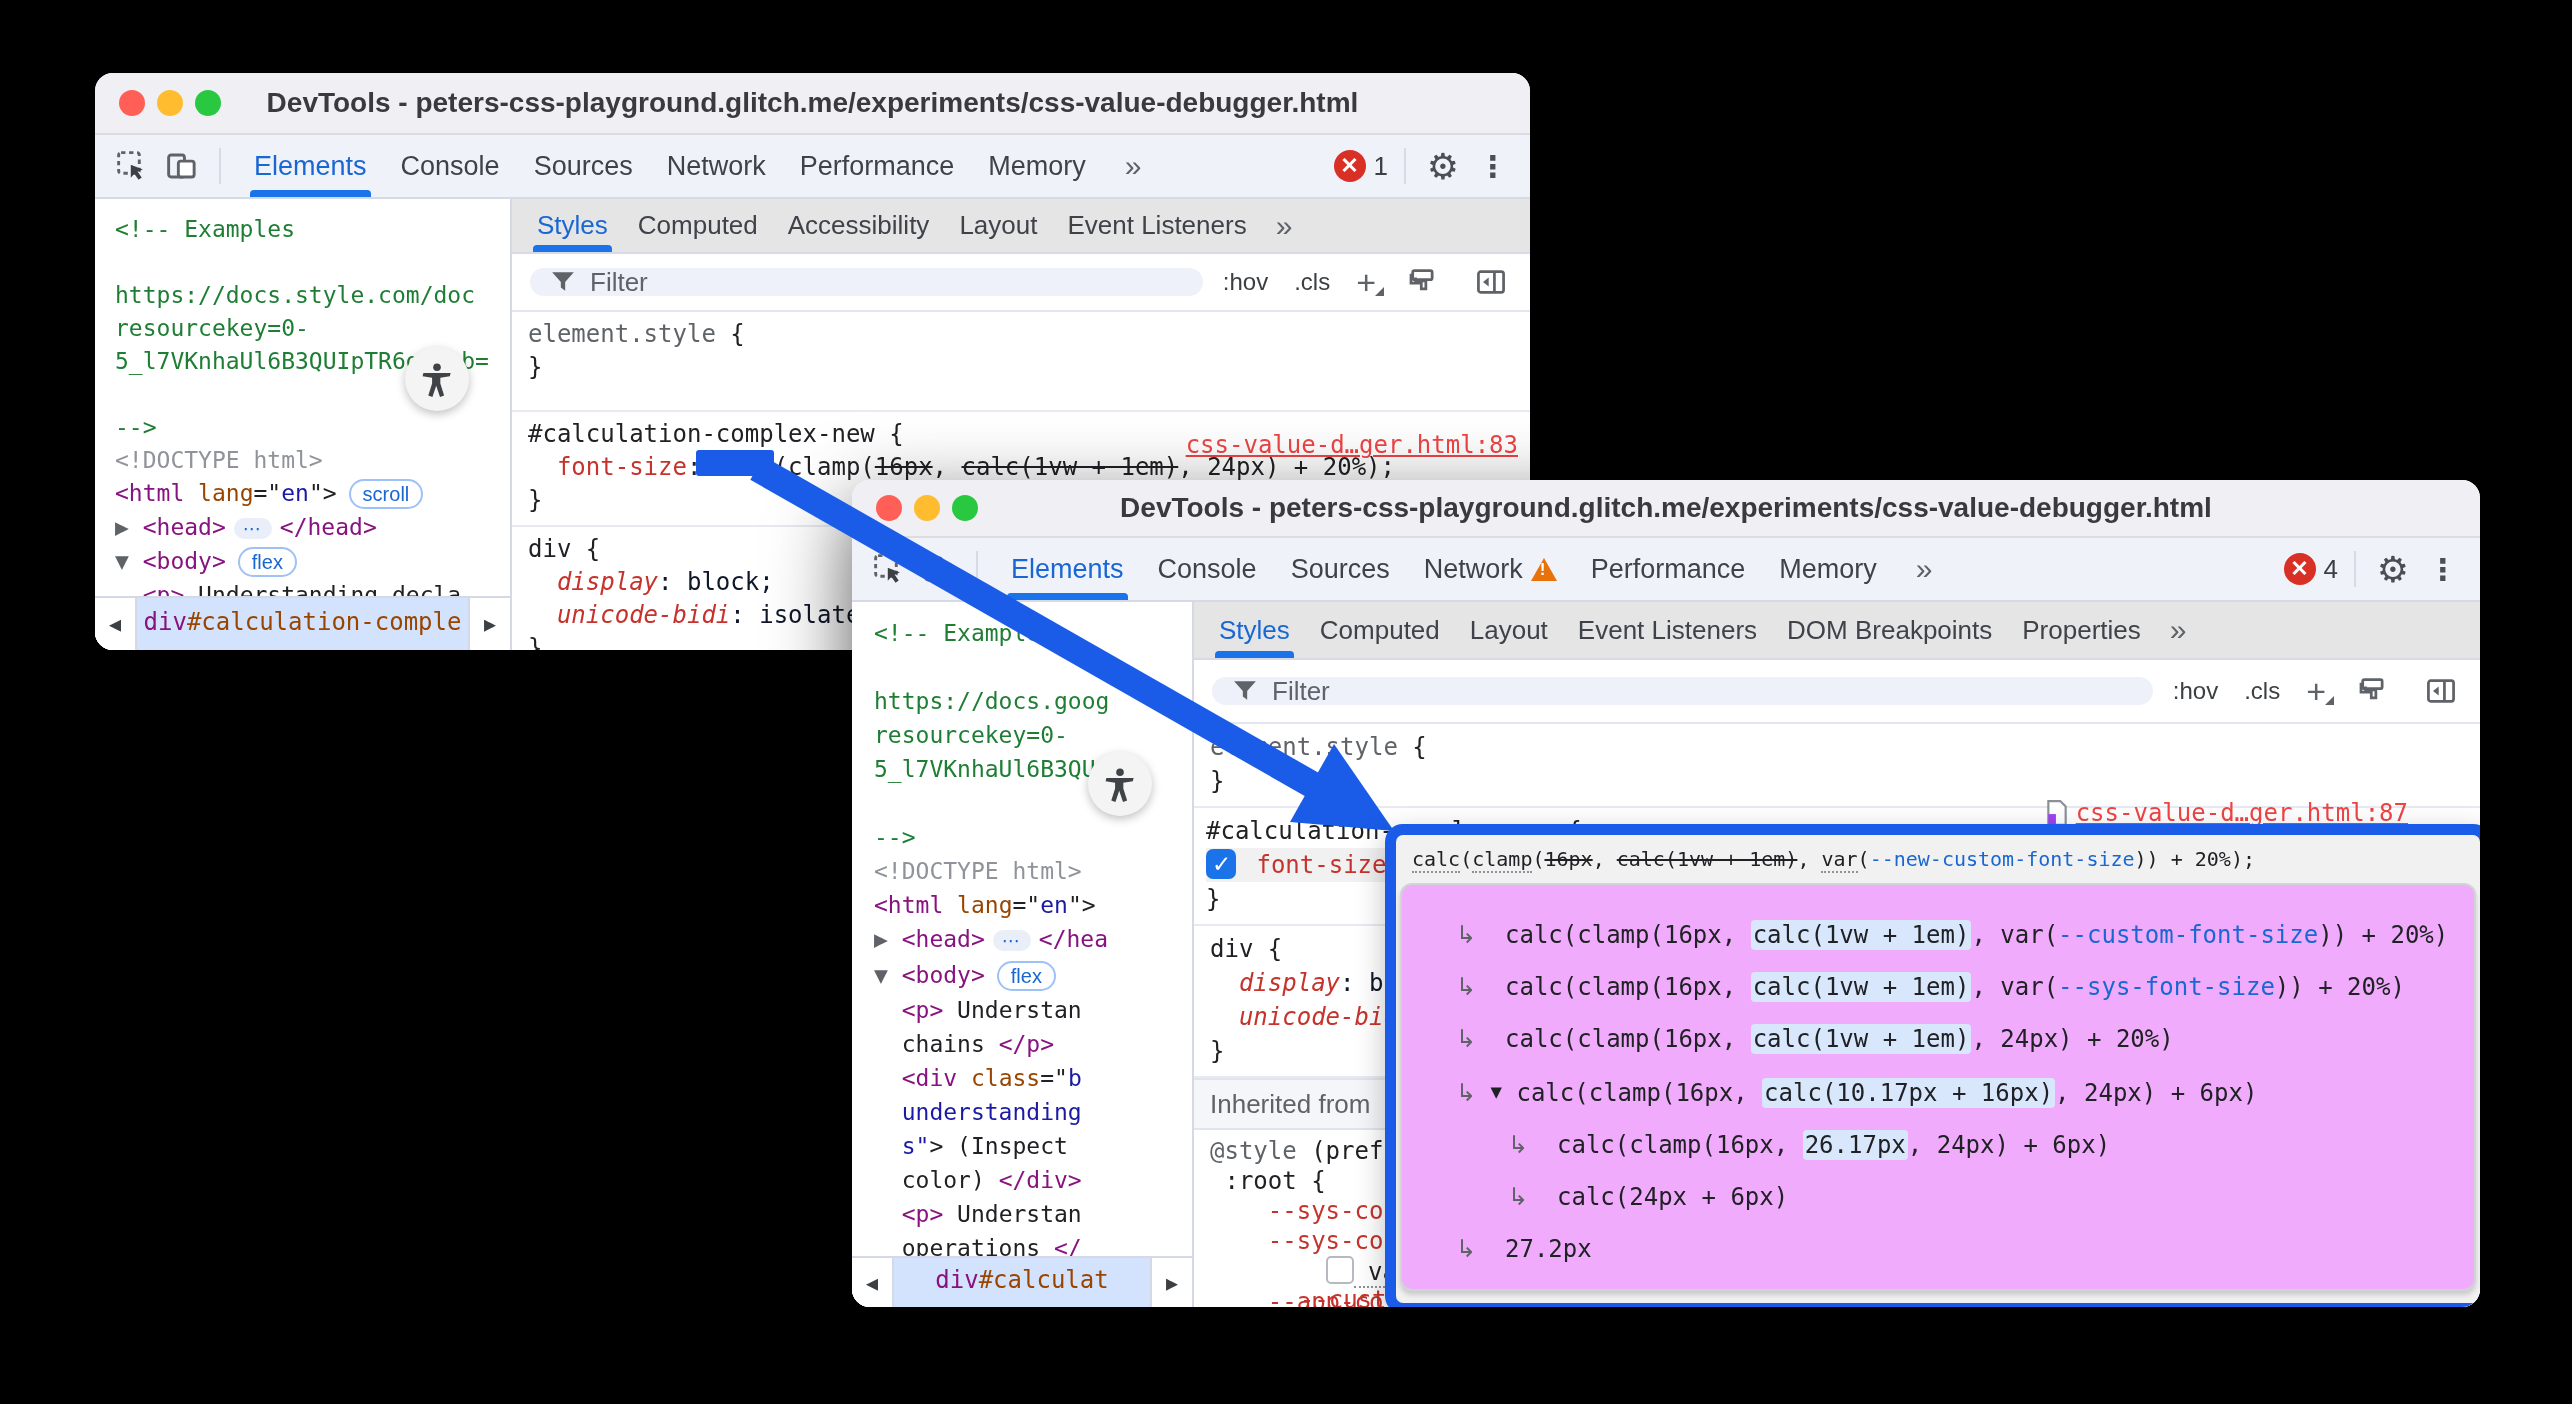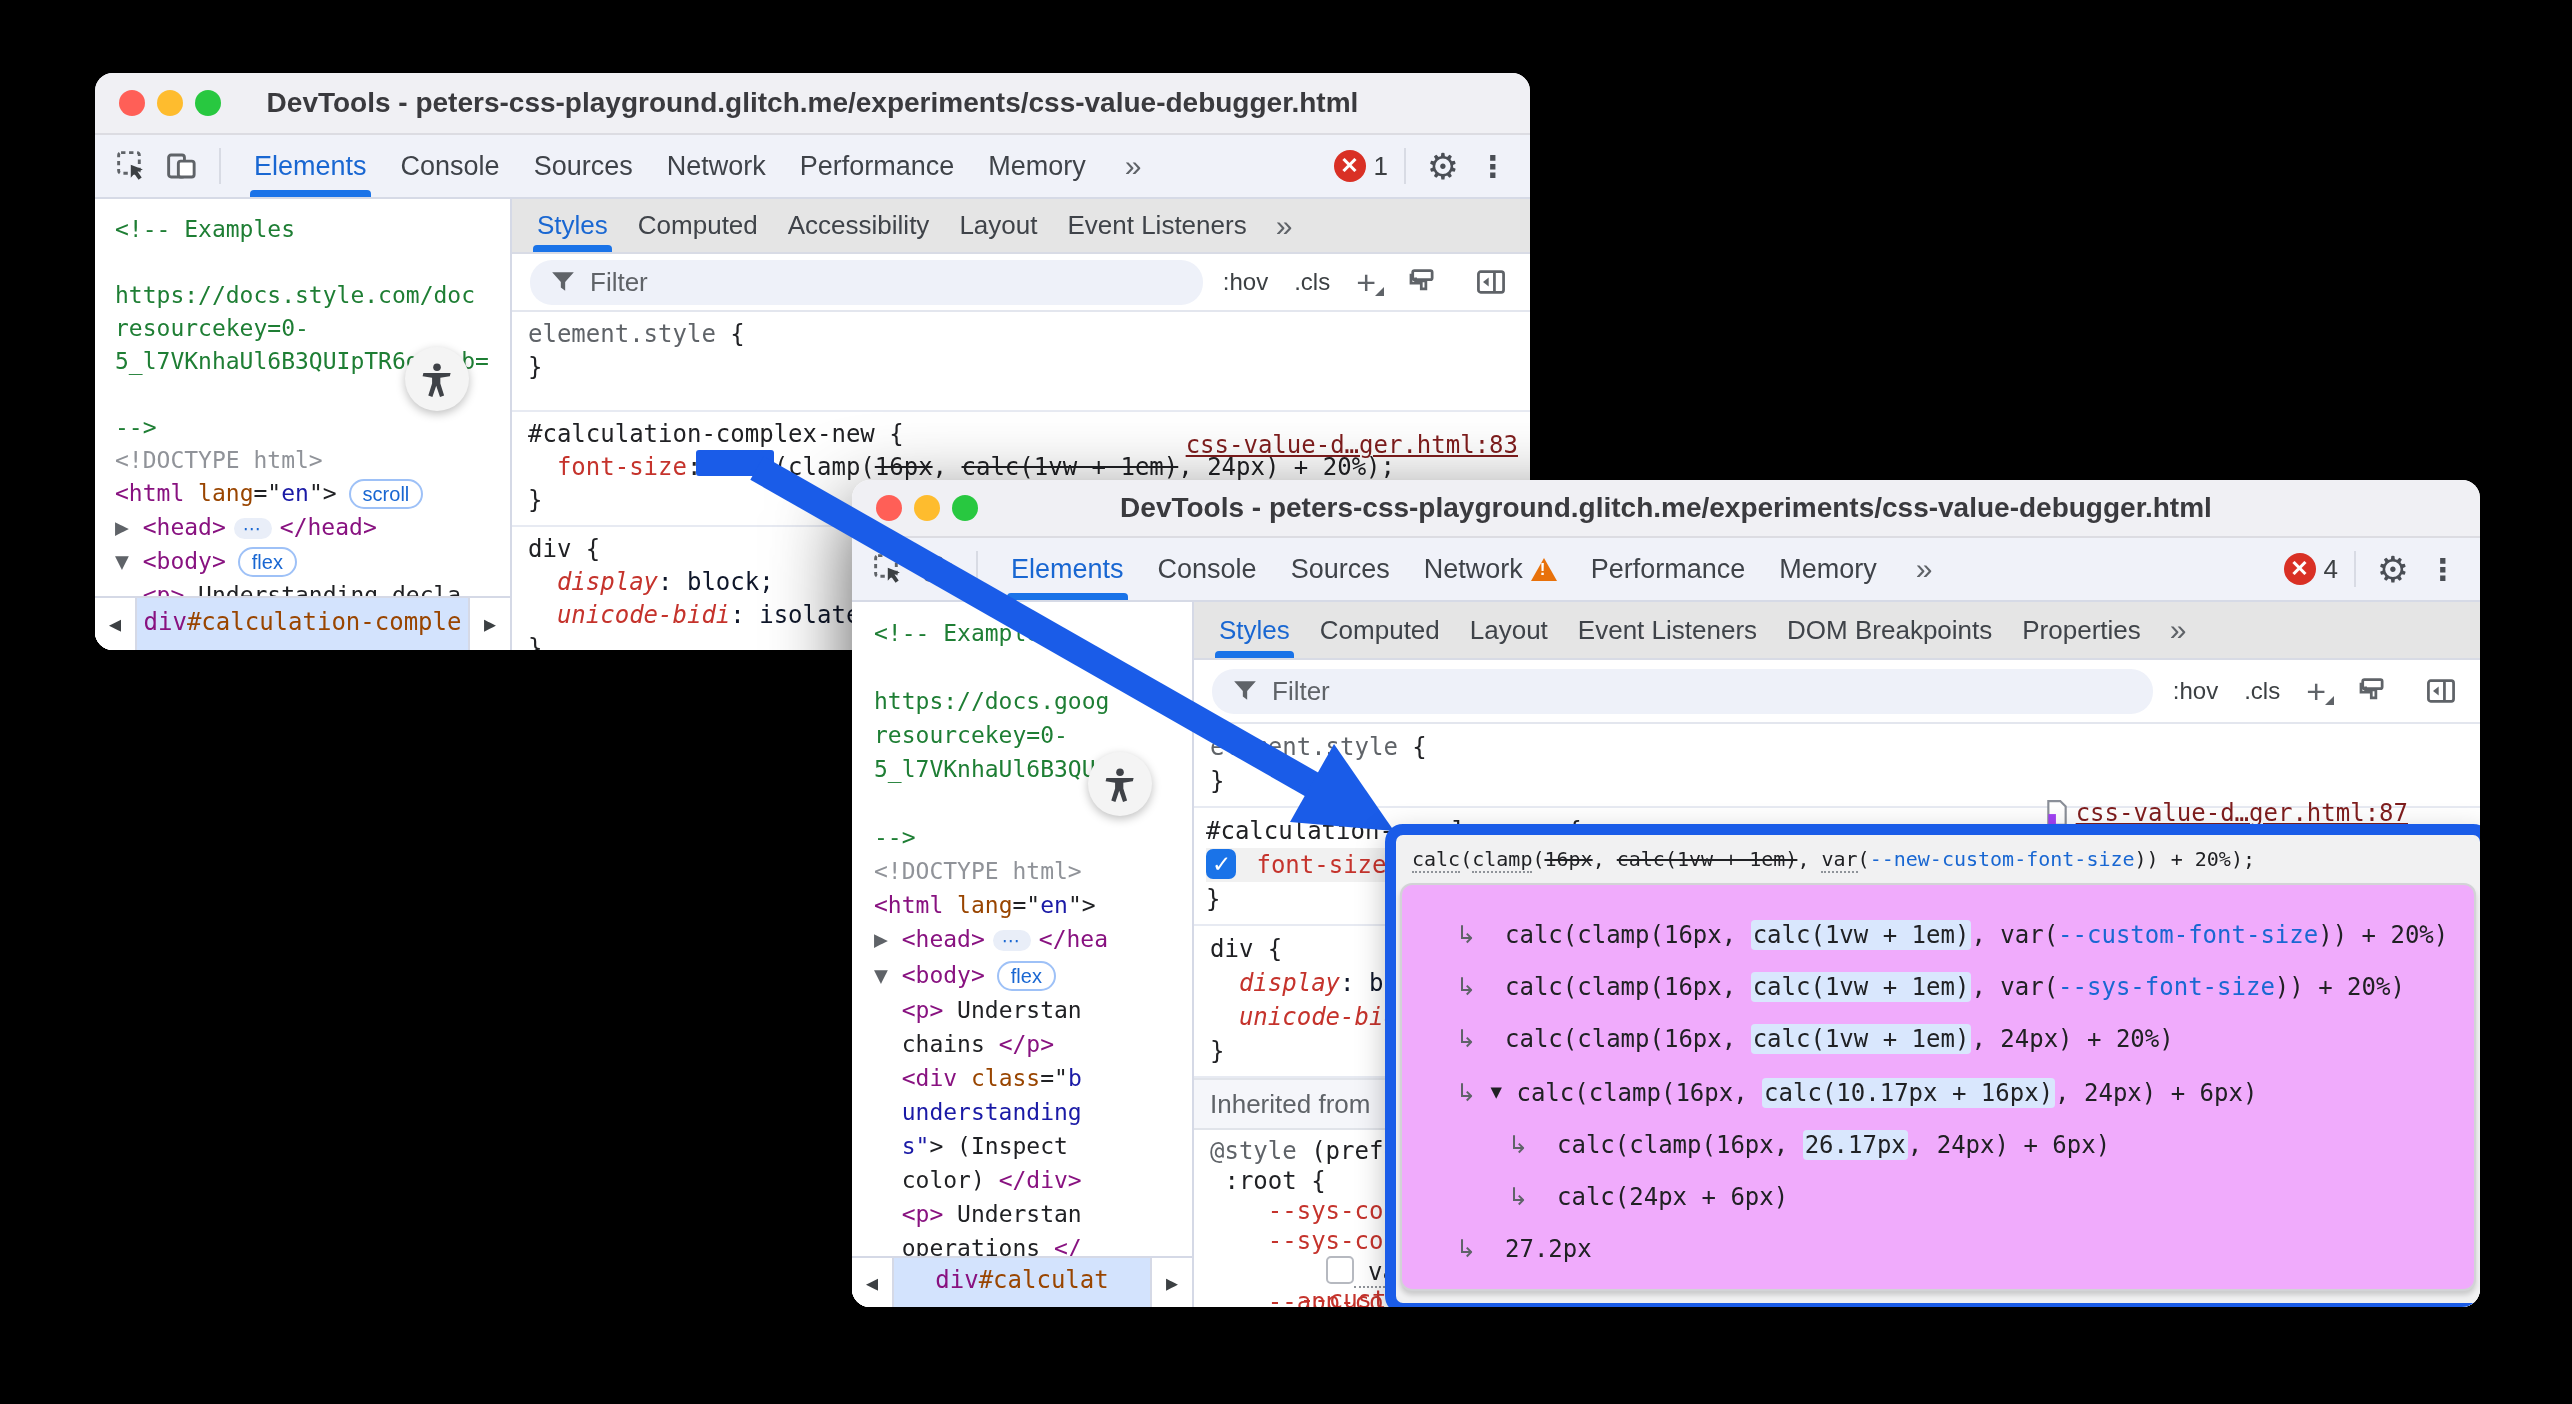--- a/index.html
+++ b/index.html
@@ -38,21 +38,21 @@
   .wbody{flex:1;display:flex;min-height:0;}
   .dompane{position:relative;background:#fff;flex:0 0 auto;overflow:hidden;}
   #win1 .dompane{width:415px;border-right:2px solid #d5d9e6;}
   #win2 .dompane{width:340px;border-right:2px solid #d5d9e6;}
   .sidepane{flex:1;display:flex;flex-direction:column;min-width:0;}
   .subtabs{background:#e5e5e5;border-bottom:2px solid #d8dbe5;display:flex;align-items:center;padding:0 10px;}
   #win1 .subtabs{flex:0 0 53px;} #win2 .subtabs{flex:0 0 56px;}
   .subtabs .tab{font-size:26px;margin:0 15px;}
   .filterrow{background:#fff;border-bottom:2px solid #e3e6ee;display:flex;align-items:center;padding:0 18px;gap:20px;}
   #win1 .filterrow{flex:0 0 56px;} #win2 .filterrow{flex:0 0 62px;}
-  .fpill{height:45px;border-radius:22px;background:#eef1f9;display:flex;align-items:center;gap:14px;
+  .fpill{height:28px;border-radius:22px;background:#eef1f9;display:flex;align-items:center;gap:14px;
          padding:0 20px;color:#5f6368;font-size:26px;}
   #win1 .fpill{width:650px;} #win2 .fpill{width:920px;}
   .fctl{display:flex;align-items:center;gap:26px;margin-left:auto;font-size:24px;color:#3c4043;}
   .plus{position:relative;font-size:34px;color:#5f6368;line-height:20px;}
   .plus::after{content:"";position:absolute;right:-8px;bottom:-4px;border-left:9px solid transparent;
                border-bottom:9px solid #5f6368;}
   .rules{position:relative;flex:1;background:#fff;overflow:hidden;
          font-family:"DejaVu Sans Mono","Liberation Mono",monospace;font-size:24px;color:#202124;}
   .rule{padding:6px 0 8px 16px;border-bottom:2px solid #e7eaf2;}
   .rule:last-child{border-bottom:none;}
@@ -74,21 +74,21 @@
           border-radius:15px;padding:2px 12px;margin-left:12px;background:#fff;}
   .t-pilld{font-family:"DejaVu Sans",sans-serif;font-size:18px;color:#1967d2;background:#e9eef8;
            border-radius:12px;padding:0 9px;margin:0 8px;letter-spacing:2px;}
   .t-cbx{display:inline-block;width:30px;height:30px;background:#1a73e8;border-radius:7px;position:relative;
          vertical-align:-6px;margin-right:6px;}
   .t-cbx::after{content:"✓";position:absolute;left:6px;top:-2px;color:#fff;font-size:23px;font-weight:bold;
                 font-family:"DejaVu Sans",sans-serif;}
   .t-cbu{display:inline-block;width:24px;height:24px;background:#fff;border:2px solid #b6b9c0;border-radius:5px;
          vertical-align:-4px;}
   .srclink{position:absolute;display:flex;align-items:center;gap:8px;
-           font-family:"DejaVu Sans Mono","Liberation Mono",monospace;font-size:24px;color:#7f1d1d;}
+           font-family:"DejaVu Sans Mono","Liberation Mono",monospace;font-size:24px;color:#ef4444;}
   .srclink .lt{text-decoration:underline;}
   .crumbbar{position:absolute;left:0;right:0;bottom:0;background:#fff;border-top:2px solid #d5d9e6;
             display:flex;align-items:stretch;font-family:"DejaVu Sans Mono","Liberation Mono",monospace;font-size:24px;}
   #win1 .crumbbar{height:52px;} #win2 .crumbbar{height:49px;}
   .cbtn{flex:0 0 40px;display:flex;align-items:center;justify-content:center;color:#3c4043;
         font-size:20px;background:#fff;}
   .cbtn.l{border-right:2px solid #d5d9e6}.cbtn.r{border-left:2px solid #d5d9e6}
   .crumbsel{flex:1;background:#d3e3fd;display:flex;align-items:center;padding:0 12px;overflow:hidden;}
   .inherbar{height:48px;background:#f5f6fa;border-bottom:2px solid #e1e4ea;border-top:2px solid #e1e4ea;
             display:flex;align-items:center;padding-left:16px;font-family:"Liberation Sans",sans-serif;

